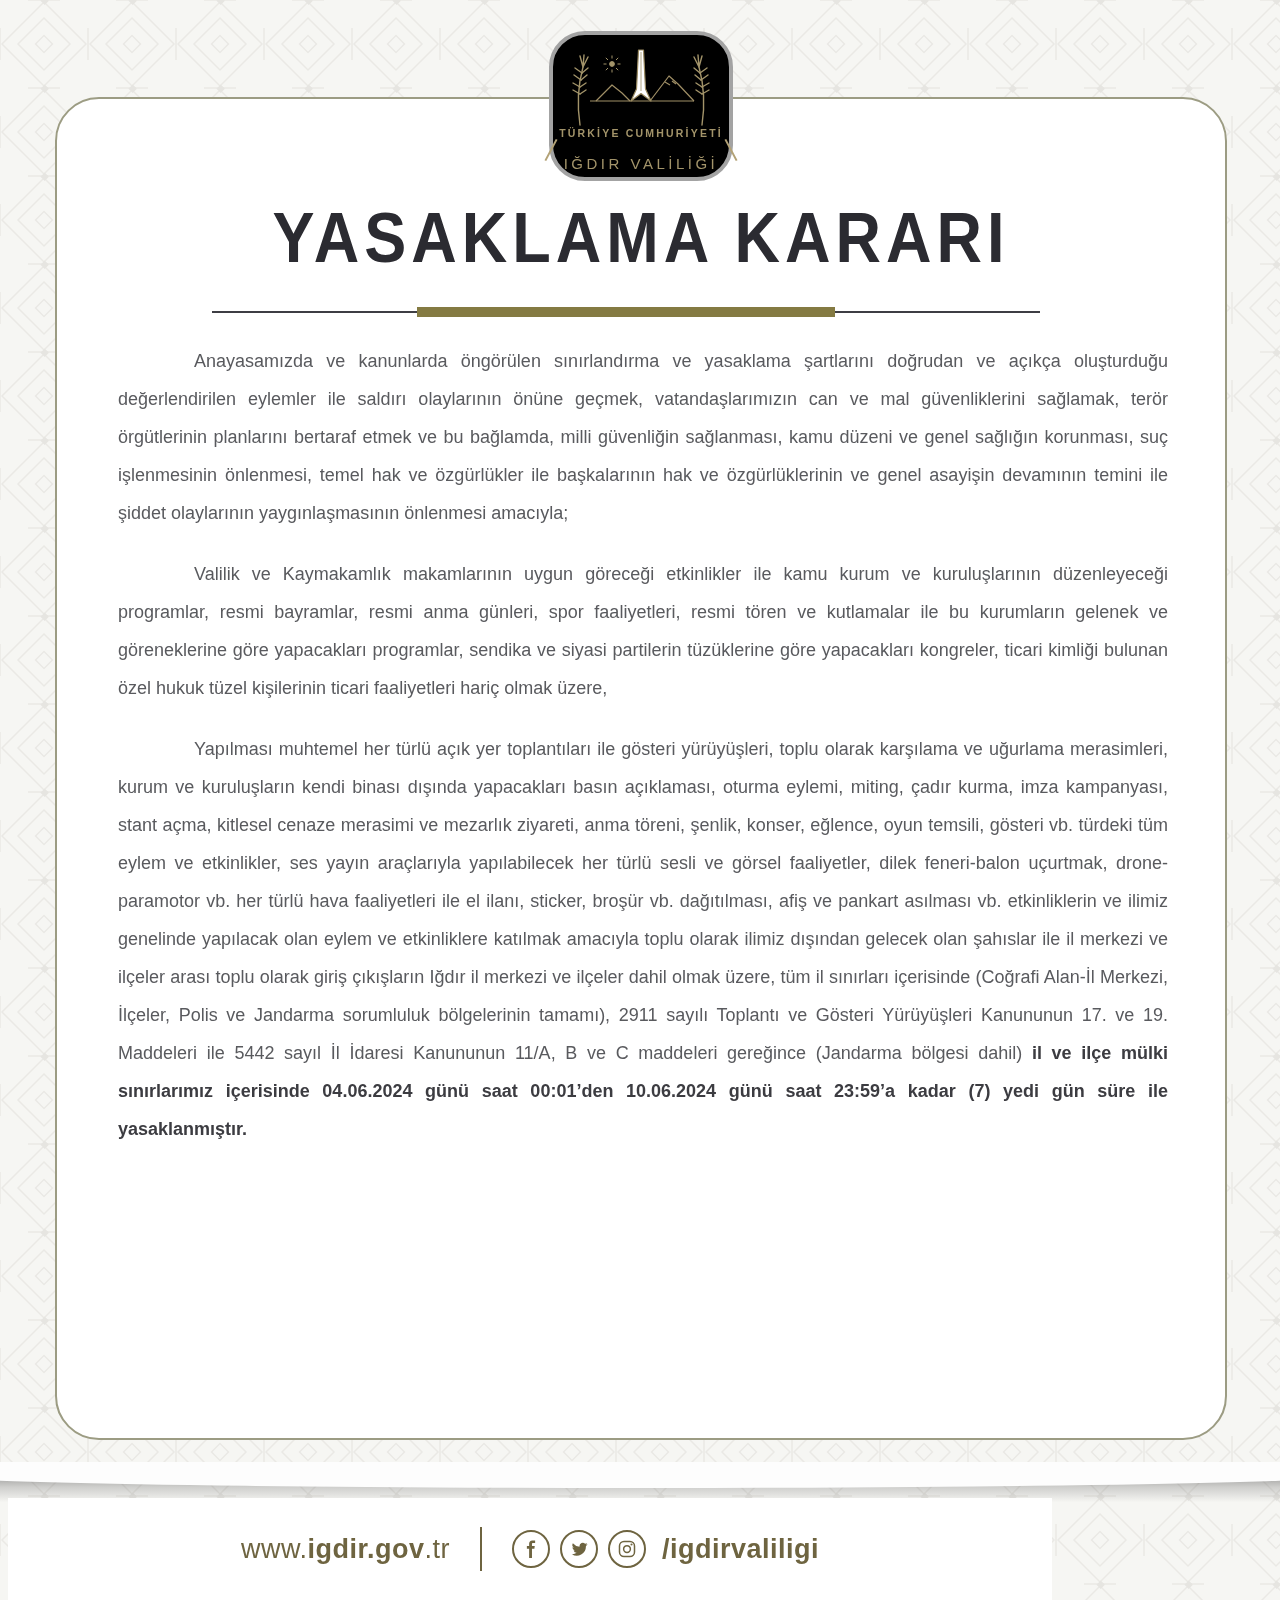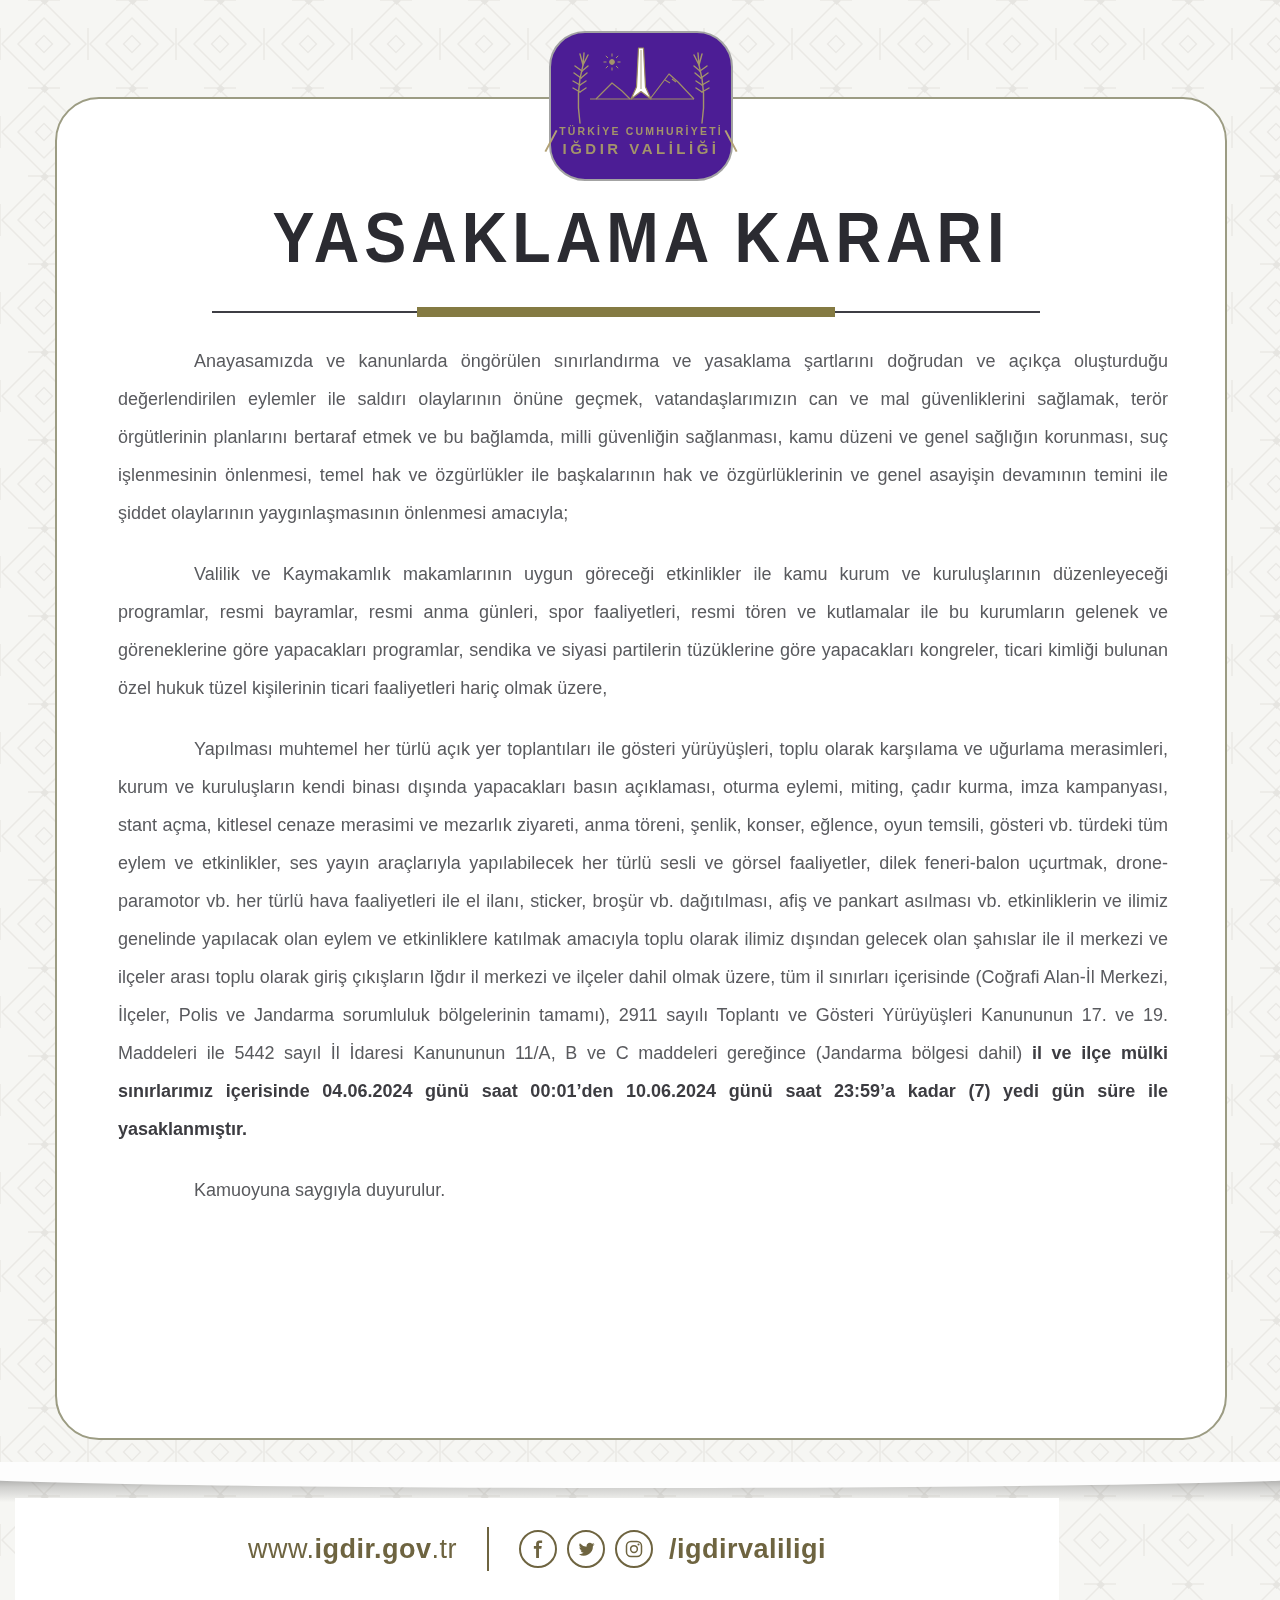--- a/index.html
+++ b/index.html
@@ -19,37 +19,37 @@
     position:absolute; left:55px; top:97px; width:1172px; height:1343px;
     background:#ffffff;
     border:2px solid #9c9c83;
     border-radius:44px;
     z-index:2;
   }
   
   .badge {
     position:absolute; left:50%; top:-68px; transform:translateX(-50%);
     width:184px; height:150px;
-    background:#4c1d95;
-    border:2px solid #a3a3a3;
+    background:#000000;
+    border:4px solid #a3a3a3;
     border-radius:36px;
     z-index:5;
     display:flex; flex-direction:column; align-items:center;
     padding-top:8px;
   }
   .badge svg.emblem { display:block; }
   .emblem-lines {
     display:flex; align-items:center; gap:7px; margin-top:-2px;
   }
   .slash { width:2px; height:24px; background:#b3a276; }
   .slash.l { transform:rotate(28deg); }
   .slash.r { transform:rotate(-28deg); }
   .emblem-text { text-align:center; color:#a3946a; }
   .emblem-line1 { font-size:10.5px; font-weight:bold; letter-spacing:2.2px; white-space:nowrap; }
-  .emblem-line2 { font-size:15px; font-weight:bold; letter-spacing:3.5px; white-space:nowrap; margin-top:3px; }
+  .emblem-line2 { font-size:15px; font-weight:normal; letter-spacing:3.5px; white-space:nowrap; margin-top:16px; }
   
   .title {
     position:absolute; left:0; right:0; top:102px;
     text-align:center;
     font-size:63px; font-weight:bold; letter-spacing:5px;
     color:#2b2b31;
     transform:scaleY(1.12);
     white-space:nowrap;
   }
   .divider {
@@ -75,21 +75,21 @@
   .shadow-band {
     position:absolute; left:0; top:1470px; width:1280px; height:38px; z-index:1;
     background:linear-gradient(to bottom, rgba(45,45,45,0.55) 0%, rgba(90,90,90,0.25) 45%, rgba(255,255,255,0) 85%);
   }
   .shadow-curve {
     position:absolute; left:-70px; top:1462px; width:1420px; height:26px; z-index:1;
     background:#fdfdfd;
     border-radius:0 0 100% 100%;
   }
   .footer {
-    position:absolute; left:15px; top:1498px; width:1044px; height:102px;
+    position:absolute; left:8px; top:1498px; width:1044px; height:102px;
     background:#ffffff; z-index:2;
     display:flex; align-items:center; justify-content:center;
   }
   .footer-inner { display:flex; align-items:center; gap:16px; color:#6e6440; }
   .website { font-size:27px; letter-spacing:0.5px; }
   .website .b { font-weight:bold; }
   .vsep { width:2px; height:44px; background:#6e6440; margin:0 14px; }
   .social { display:flex; align-items:center; gap:10px; }
   .icon-circle {
     width:38px; height:38px; border:2.5px solid #6e6440; border-radius:50%;
@@ -165,21 +165,20 @@
 
   <div class="divider">
     <div class="thin"></div>
     <div class="accent"></div>
   </div>
 
   <div class="body-text">
     <p>Anayasamızda ve kanunlarda öngörülen sınırlandırma ve yasaklama şartlarını doğrudan ve açıkça oluşturduğu değerlendirilen eylemler ile saldırı olaylarının önüne geçmek, vatandaşlarımızın can ve mal güvenliklerini sağlamak, terör örgütlerinin planlarını bertaraf etmek ve bu bağlamda, milli güvenliğin sağlanması, kamu düzeni ve genel sağlığın korunması, suç işlenmesinin önlenmesi, temel hak ve özgürlükler ile başkalarının hak ve özgürlüklerinin ve genel asayişin devamının temini ile şiddet olaylarının yaygınlaşmasının önlenmesi amacıyla;</p>
     <p>Valilik ve Kaymakamlık makamlarının uygun göreceği etkinlikler ile kamu kurum ve kuruluşlarının düzenleyeceği programlar, resmi bayramlar, resmi anma günleri, spor faaliyetleri, resmi tören ve kutlamalar ile bu kurumların gelenek ve göreneklerine göre yapacakları programlar, sendika ve siyasi partilerin tüzüklerine göre yapacakları kongreler, ticari kimliği bulunan özel hukuk tüzel kişilerinin ticari faaliyetleri hariç olmak üzere,</p>
     <p><span>Yapılması muhtemel her türlü açık yer toplantıları ile gösteri yürüyüşleri, toplu olarak karşılama ve uğurlama merasimleri, kurum ve kuruluşların kendi binası dışında yapacakları basın açıklaması, oturma eylemi, miting, çadır kurma, imza kampanyası, stant açma, kitlesel cenaze merasimi ve mezarlık ziyareti, anma töreni, şenlik, konser, eğlence, oyun temsili, gösteri vb. türdeki tüm eylem ve etkinlikler, ses yayın araçlarıyla yapılabilecek her türlü sesli ve görsel faaliyetler, dilek feneri-balon uçurtmak, drone-paramotor vb. her türlü hava faaliyetleri ile el ilanı, sticker, broşür vb. dağıtılması, afiş ve pankart asılması vb. etkinliklerin ve ilimiz genelinde yapılacak olan eylem ve etkinliklere katılmak amacıyla toplu olarak ilimiz dışından gelecek olan şahıslar ile il merkezi ve ilçeler arası toplu olarak giriş çıkışların Iğdır il merkezi ve ilçeler dahil olmak üzere, tüm il sınırları içerisinde (Coğrafi Alan-İl Merkezi, İlçeler, Polis ve Jandarma sorumluluk bölgelerinin tamamı), 2911 sayılı Toplantı ve Gösteri Yürüyüşleri Kanununun 17. ve 19. Maddeleri ile 5442 sayıl İl İdaresi Kanununun 11/A, B ve C maddeleri gereğince (Jandarma bölgesi dahil) </span><span class="strong">il ve ilçe mülki sınırlarımız içerisinde 04.06.2024 günü saat 00:01’den 10.06.2024 günü saat 23:59’a kadar (7) yedi gün süre ile yasaklanmıştır.</span></p>
-    <p>Kamuoyuna saygıyla duyurulur.</p>
   </div>
 </div>
 
 <div class="footer">
   <div class="footer-inner">
     <div class="website"><span>www.</span><span class="b">igdir.gov</span><span>.tr</span></div>
     <div class="vsep"></div>
     <div class="social">
       <span class="icon-circle">
         <svg width="18" height="18" viewBox="0 0 24 24">

